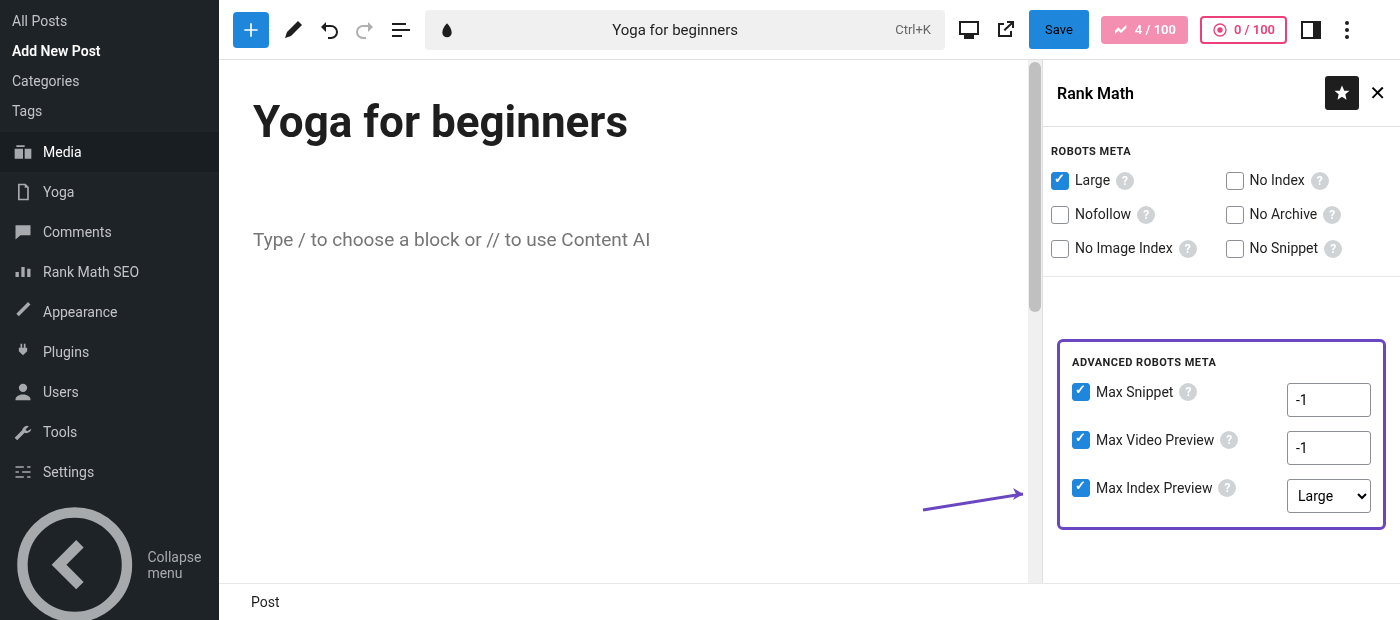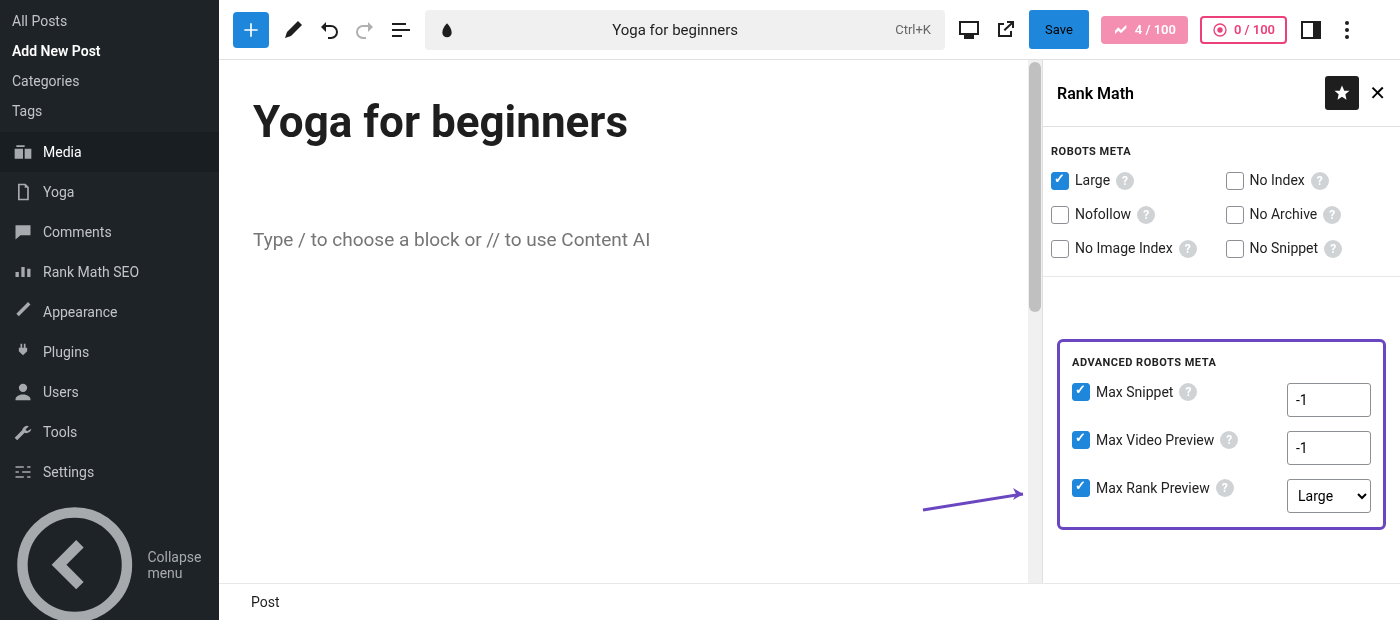--- a/index.html
+++ b/index.html
@@ -265,21 +265,21 @@
             <span class="cb checked"></span>
             <div class="adv-label-wrap">
               <span class="meta-label">Max Video Preview</span>
               <span class="help">?</span>
             </div>
             <input class="num-input" value="-1" style="">
           </div>
           <div class="adv-row">
             <span class="cb checked"></span>
             <div class="adv-label-wrap">
-              <span class="meta-label">Max Rank Preview</span>
+              <span class="meta-label">Max Index Preview</span>
               <span class="help">?</span>
             </div>
             <select class="select-input">
               <option>Large</option>
             </select>
           </div>
         </div>
       </div>
     </div>
   </div>

